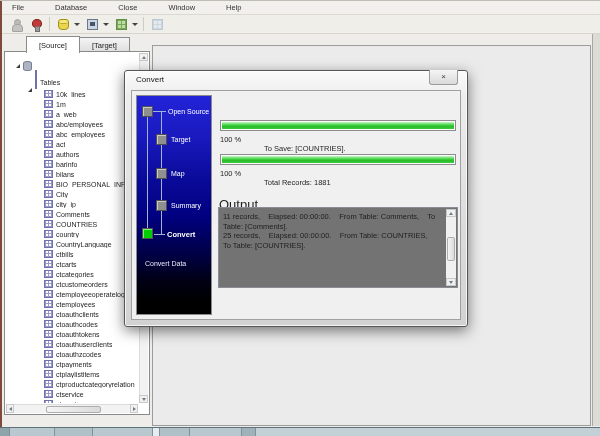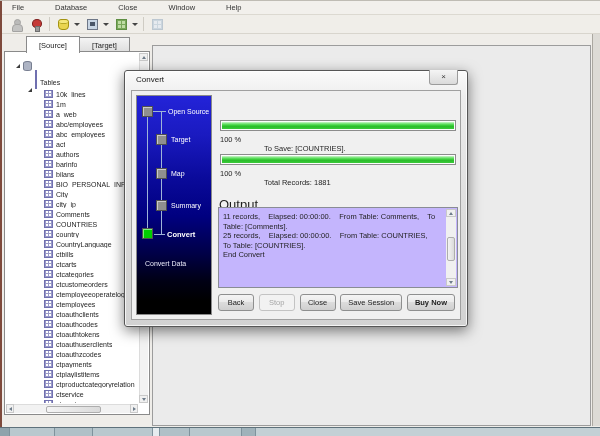--- a/index.html
+++ b/index.html
@@ -82,21 +82,21 @@
   .wsq.green { background:var(--convert_step_green,#00CE00); box-shadow: inset 1px 1px 0 #7CF27C; }
   .wlabel { position:absolute; font-size:7px; color:#FFFFFF; white-space:nowrap; }
   .wlabel.bold { font-weight:bold; font-size:7.5px; }
   .wcaption { position:absolute; left:8px; top:164px; font-size:7px; color:#E8E8F8; }
 
   
   .pbar { position:absolute; height:11px; border:1px solid #8C8C8C; background:#FDFDFD; padding:1px; }
   .pfill { height:100%; background:linear-gradient(180deg,#CFF5CF 0%,#8AE88A 18%,var(--progress_green,#3FD23F) 45%,#2BBD2B 65%,#3ACA3A 100%); }
   .ptext { position:absolute; font-size:7.5px; color:#1E1E1E; white-space:pre; line-height:9.5px;}
   .out-label { position:absolute; font-size:13px; color:#1E1E1E; }
-  .out-box { position:absolute; background:#c4b5fd; border:1px solid #898C95; }
+  .out-box { position:absolute; background:#737373; border:1px solid #898C95; }
   .out-text { position:absolute; left:4px; top:4px; right:14px; bottom:2px; overflow:hidden; }
   .oline { font-size:7.5px; line-height:9.5px; color:#1E1E1E; white-space:pre-wrap; }
   .out-sb { position:absolute; top:1px; right:1px; bottom:1px; width:10px; background:#F0F0F0; }
 
   
   .btn-row { position:absolute; left:86px; right:5px; top:203px; height:18px; display:flex; justify-content:space-between; }
   .btn { min-width:36px; padding:0 7px; height:17px; font-family:"Liberation Sans",sans-serif; font-size:7.5px; color:#1E1E1E;
      border:1px solid #8E8F8F; border-radius:3px;
      background:linear-gradient(180deg,#F4F4F4 0%,#EBEBEB 45%,#DDDDDD 46%,#CFCFCF 100%); }
   .btn.disabled { color:#A6A6A6; border-color:#C3C3C3; background:#F2F2F2; }
@@ -350,40 +350,32 @@
           <div class="pfill" style="width:100%;"></div>
         </div>
       <span class="ptext" style="left:88px; top:78px;">100 %</span>
       <span class="ptext" style="left:132px; top:87px;">Total Records: 1881</span>
 
       <span class="out-label" style="left:87px; top:106px;">Output</span>
       <div class="out-box" style="left:86px; top:116px; width:240px; height:81px;">
         <div class="out-text">
             <div class="oline">11 records,    Elapsed: 00:00:00.    From Table: Comments,    To Table: [Comments].</div>
             <div class="oline">25 records,    Elapsed: 00:00:00.    From Table: COUNTRIES,    To Table: [COUNTRIES].</div>
-            <div class="oline">End Convert</div>
           </div>
         <div class="out-sb">
           <span class="sb-btn" style="top:0;left:0;width:10px;">
               <span class="arr-u"></span>
             </span>
           <span class="sb-thumb" style="left:1px; width:8px; top:28px; height:24px;"></span>
           <span class="sb-btn" style="bottom:0;left:0;width:10px;">
               <span class="arr-d"></span>
             </span>
         </div>
       </div>
 
-      <div class="btn-row">
-        <button class="btn">Back</button>
-        <button class="btn disabled" disabled="">Stop</button>
-        <button class="btn">Close</button>
-        <button class="btn">Save Session</button>
-        <button class="btn bold">Buy Now</button>
-      </div>
     </div>
   </div>
 
   <div class="taskbar">
     <span class="tseg" style="width:10px; background:#8FA3AC;"></span>
     <span class="tseg" style="width:45px; background:#B9C8CE;"></span>
     <span class="tseg" style="width:38px; background:#AFC0C7;"></span>
     <span class="tseg" style="width:60px; background:#B9C8CE;"></span>
     <span class="tseg" style="width:7px;  background:#E6ECEF;"></span>
     <span class="tseg" style="width:30px; background:#AFC0C7;"></span>

